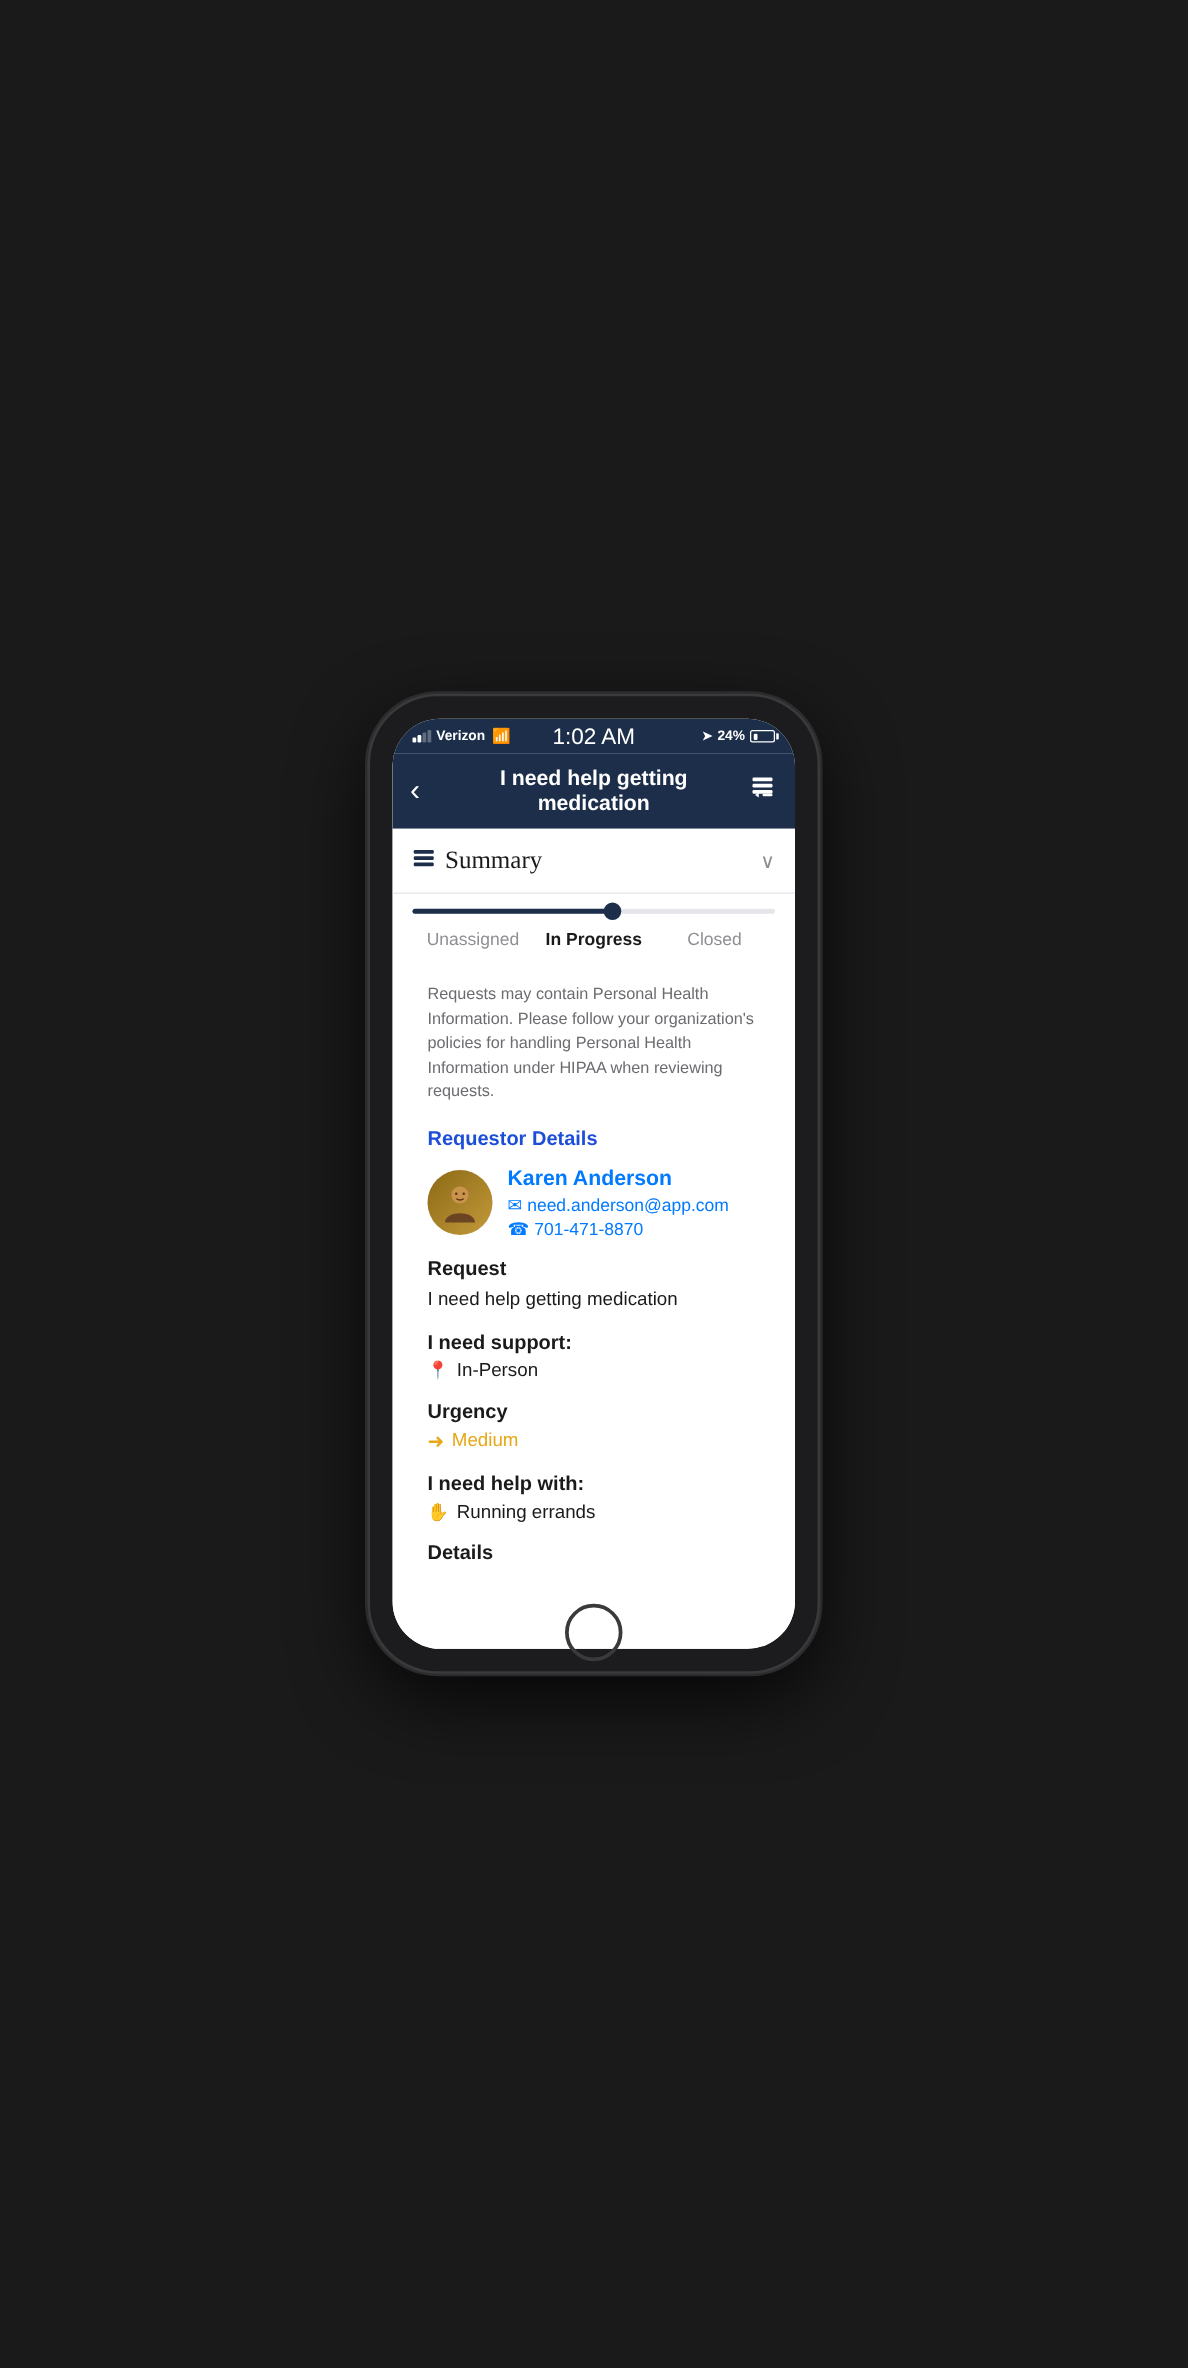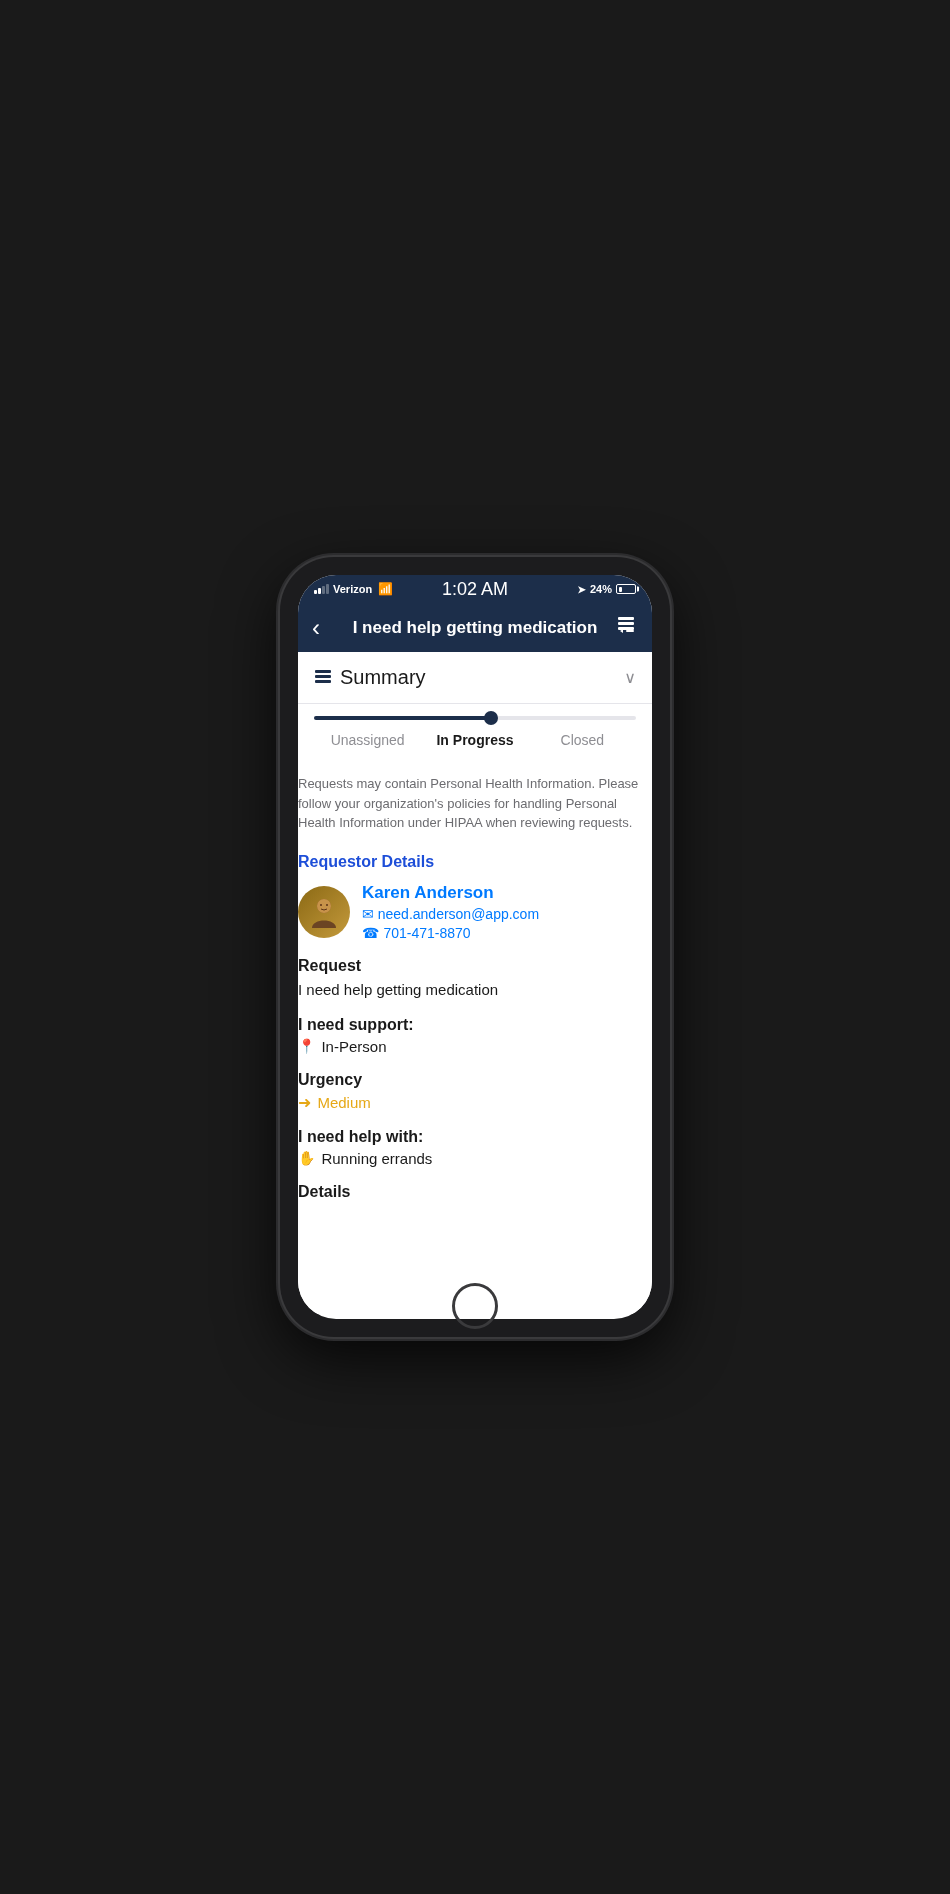--- a/index.html
+++ b/index.html
@@ -6,21 +6,21 @@
     body {
       background: #1a1a1a;
       display: flex;
       justify-content: center;
       align-items: center;
       min-height: 100vh;
       font-family: -apple-system, BlinkMacSystemFont, 'Helvetica Neue', Arial, sans-serif;
     }
 
     .phone-frame {
-      width: 390px;
+      width: 358px;
       height: 780px;
       background: #1c1c1e;
       border-radius: 54px;
       position: relative;
       box-shadow:
         0 0 0 2px #3a3a3c,
         0 0 0 4px #2c2c2e,
         0 20px 60px rgba(0,0,0,0.8);
       overflow: hidden;
     }
@@ -193,20 +193,21 @@
       align-items: center;
       justify-content: space-between;
       padding: 14px 16px;
       border-bottom: 1px solid #e5e5ea;
     }
 
     .summary-title-wrap {
       display: flex;
       align-items: center;
       gap: 8px;
+      font-family: Liberation Serif, serif;
     }
 
     .summary-icon {
       color: #1c2e4a;
       font-size: 16px;
     }
 
     .summary-title {
       font-size: 20px;
       font-weight: 400;
@@ -265,21 +266,21 @@
       text-align: center;
     }
 
     .tab-item.active {
       font-weight: 700;
       color: #1a1a1a;
     }
 
     
     .main-content {
-      padding: 14px 0;
+      padding: 14px 28px;
     }
 
     .hipaa-notice {
       font-size: 13px;
       color: #6c6c70;
       line-height: 1.5;
       margin-bottom: 20px;
     }
 
     .section-title {

